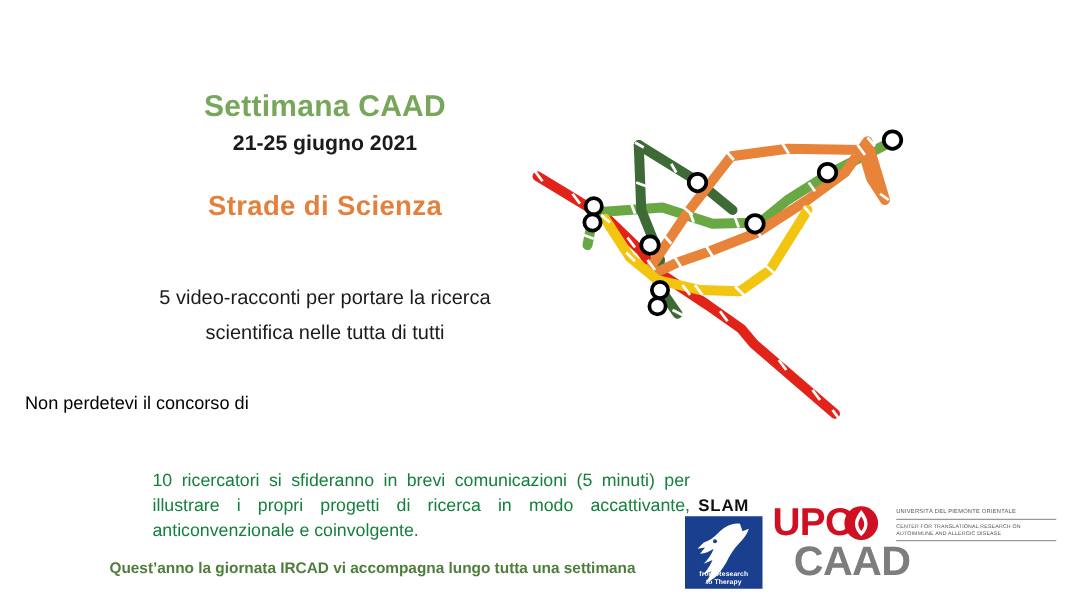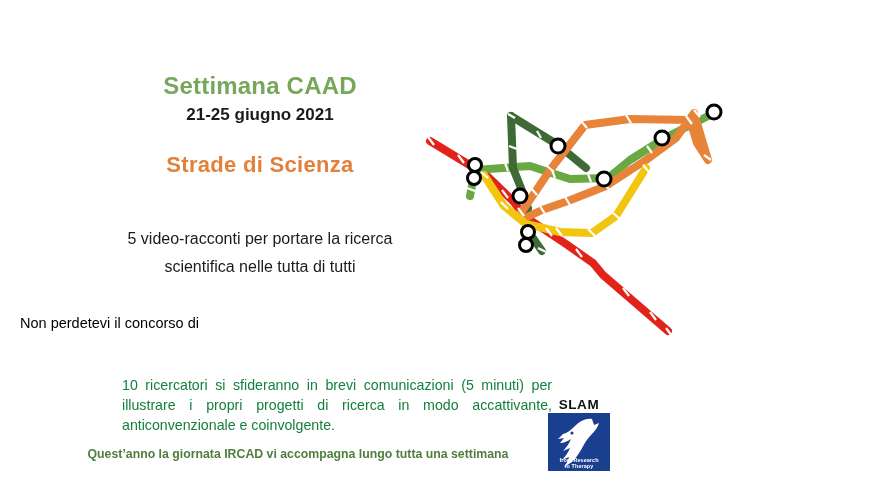--- a/index.html
+++ b/index.html
@@ -341,15 +341,30 @@
                    C47,18 50,14 51,10 L46,12 Z"></path>
           <circle cx="24" cy="20" r="1.6" fill="#1b3f8f"></circle>
         </svg>
         <div class="ircad-tag">
           <span>from Research</span><br>
           <span>to Therapy</span>
         </div>
       </div>
     </div>
 
+    <div class="upocaad">
+      <div class="upo-row">
+        <div class="upo-word">UPO</div>
+        <svg class="upo-flame" viewBox="0 0 28 29" xmlns="http://www.w3.org/2000/svg">
+          <circle cx="14" cy="14.5" r="13.5" fill="#cf1022"></circle>
+          <path fill="#ffffff" d="M14,4 C11,8 9,11 9,15 C9,19 11,22 14,25 C17,22 19,19 19,15 C19,11 17,8 14,4 Z"></path>
+          <path fill="#cf1022" d="M14,9 C12.6,11.4 11.6,13.2 11.6,15.2 C11.6,17.4 12.7,19.2 14,20.8 C15.3,19.2 16.4,17.4 16.4,15.2 C16.4,13.2 15.4,11.4 14,9 Z"></path>
+        </svg>
+        <div class="upo-desc">
+          <div class="l1">UNIVERSITÀ DEL PIEMONTE ORIENTALE</div>
+          <div class="l2">CENTER FOR TRANSLATIONAL RESEARCH ON AUTOIMMUNE AND ALLERGIC DISEASE</div>
+        </div>
+      </div>
+      <div class="caad-word">CAAD</div>
+    </div>
 
   </div>
 </div>
 
 </body></html>

